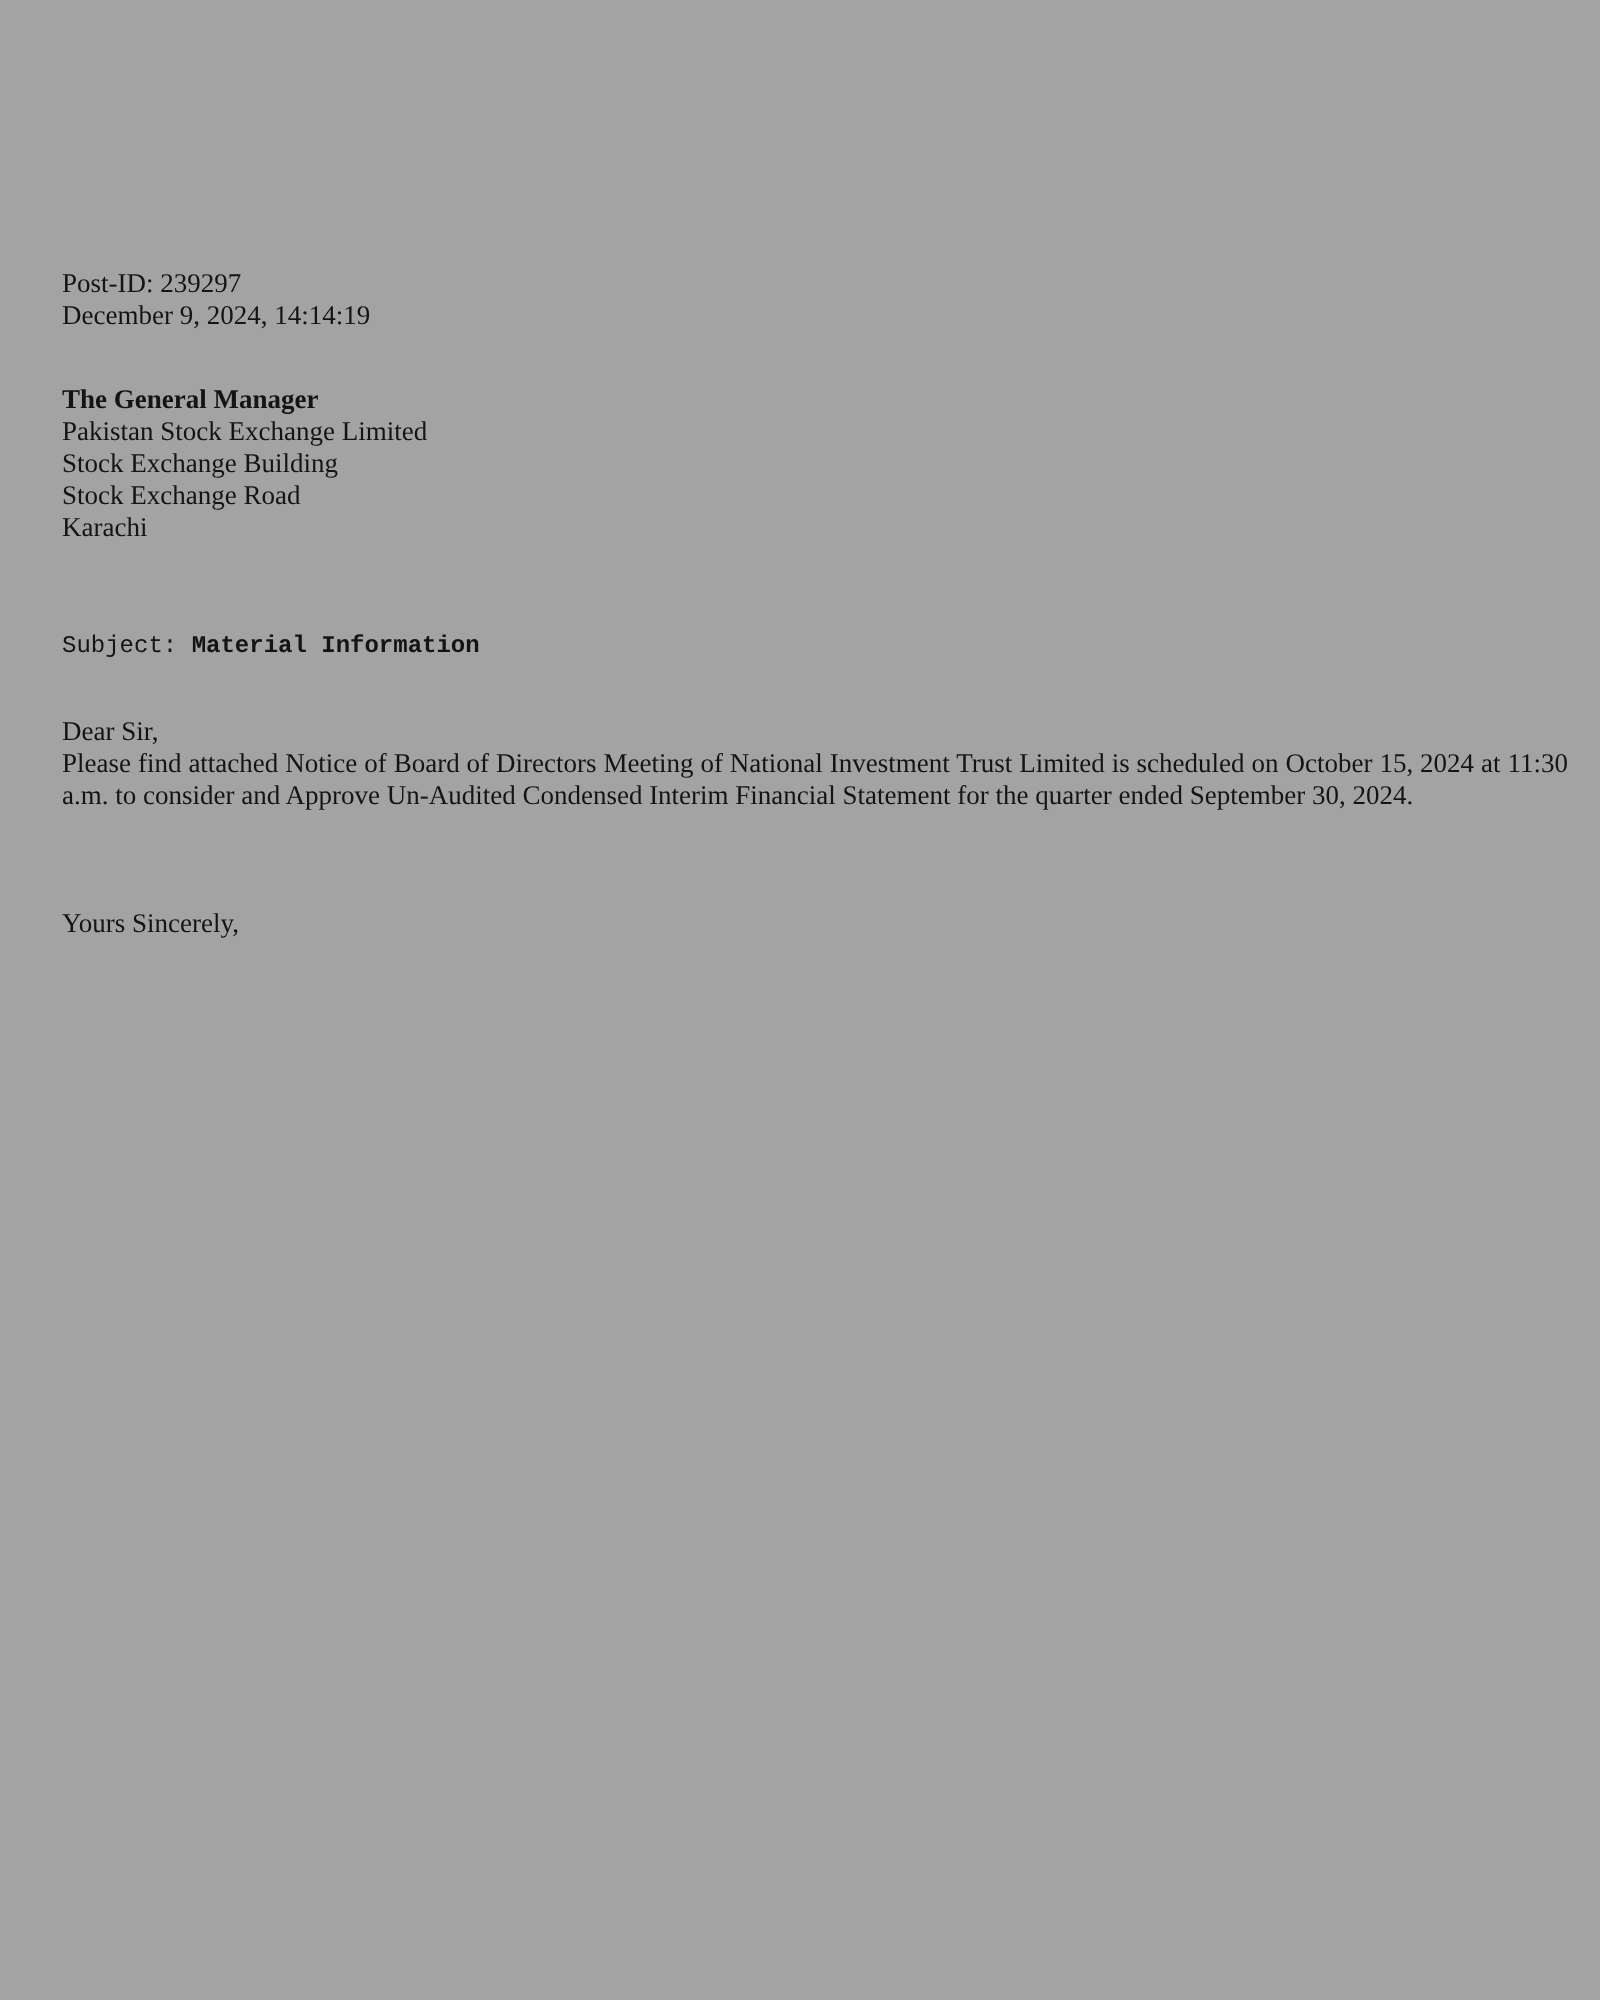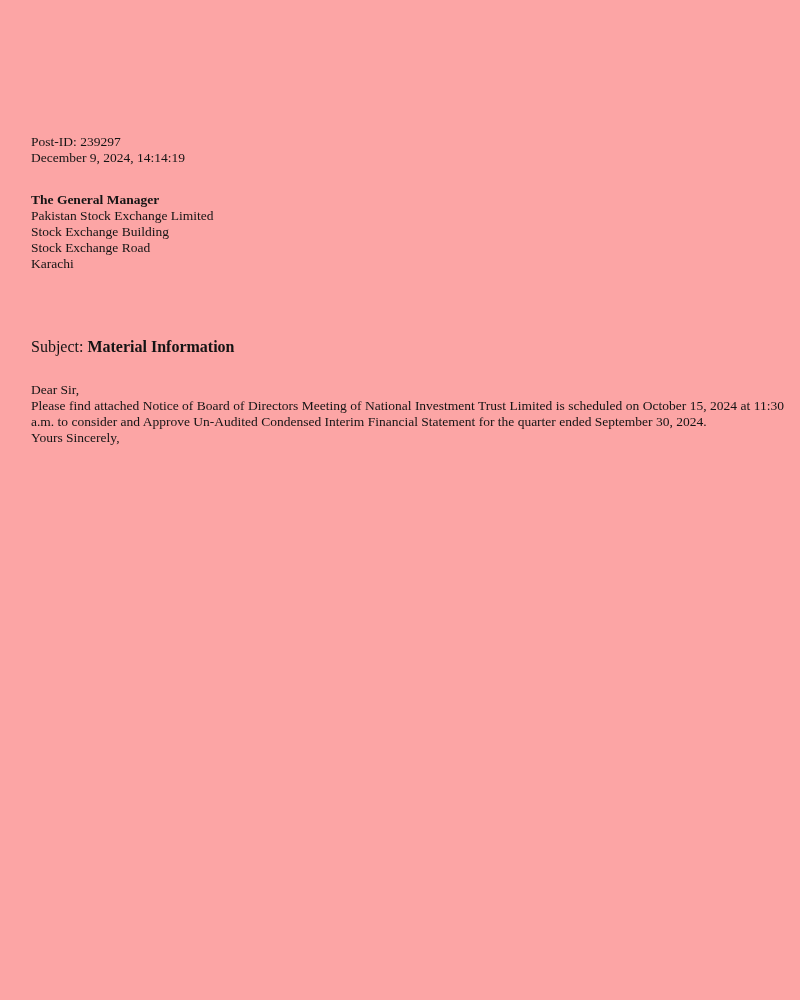--- a/index.html
+++ b/index.html
@@ -3,59 +3,61 @@
 <meta charset="utf-8">
 <style>
   html, body {
     margin: 0;
     padding: 0;
   }
   .page {
     position: relative;
     width: 800px;
     height: 1000px;
-    background: #fca5a5;
+    background: #a3a3a3;
     color: #141414;
     font-family: "Liberation Serif", "DejaVu Serif", serif;
     font-size: 13.5px;
     line-height: 16px;
     overflow: hidden;
     box-sizing: border-box;
     padding: 134px 16px 0 31px;
   }
   .meta-block {
     margin: 0;
   }
   .address-block {
     margin-top: 26px;
   }
   .recipient-title {
     font-weight: bold;
   }
   .subject-line {
-    margin-top: 66px;
-    font-size: 16px;
+    margin-top: 42px;
+    font-size: 12px;
     line-height: 18px;
+    font-family: Liberation Mono, monospace;
   }
   .subject-value {
     font-weight: bold;
   }
   .salutation {
     margin-top: 26px;
   }
   .para {
     margin: 0;
     text-align: justify;
   }
   .para-1 {
     margin-top: 17px;
   }
   .para-2 {
   }
   .closing {
+    margin-top: 48px;
   }
 </style>
 </head>
 <body>
 
 <div class="page">
 
   <div class="meta-block">
     <div>Post-ID: 239297</div>
     <div>December 9, 2024, 14:14:19</div>

